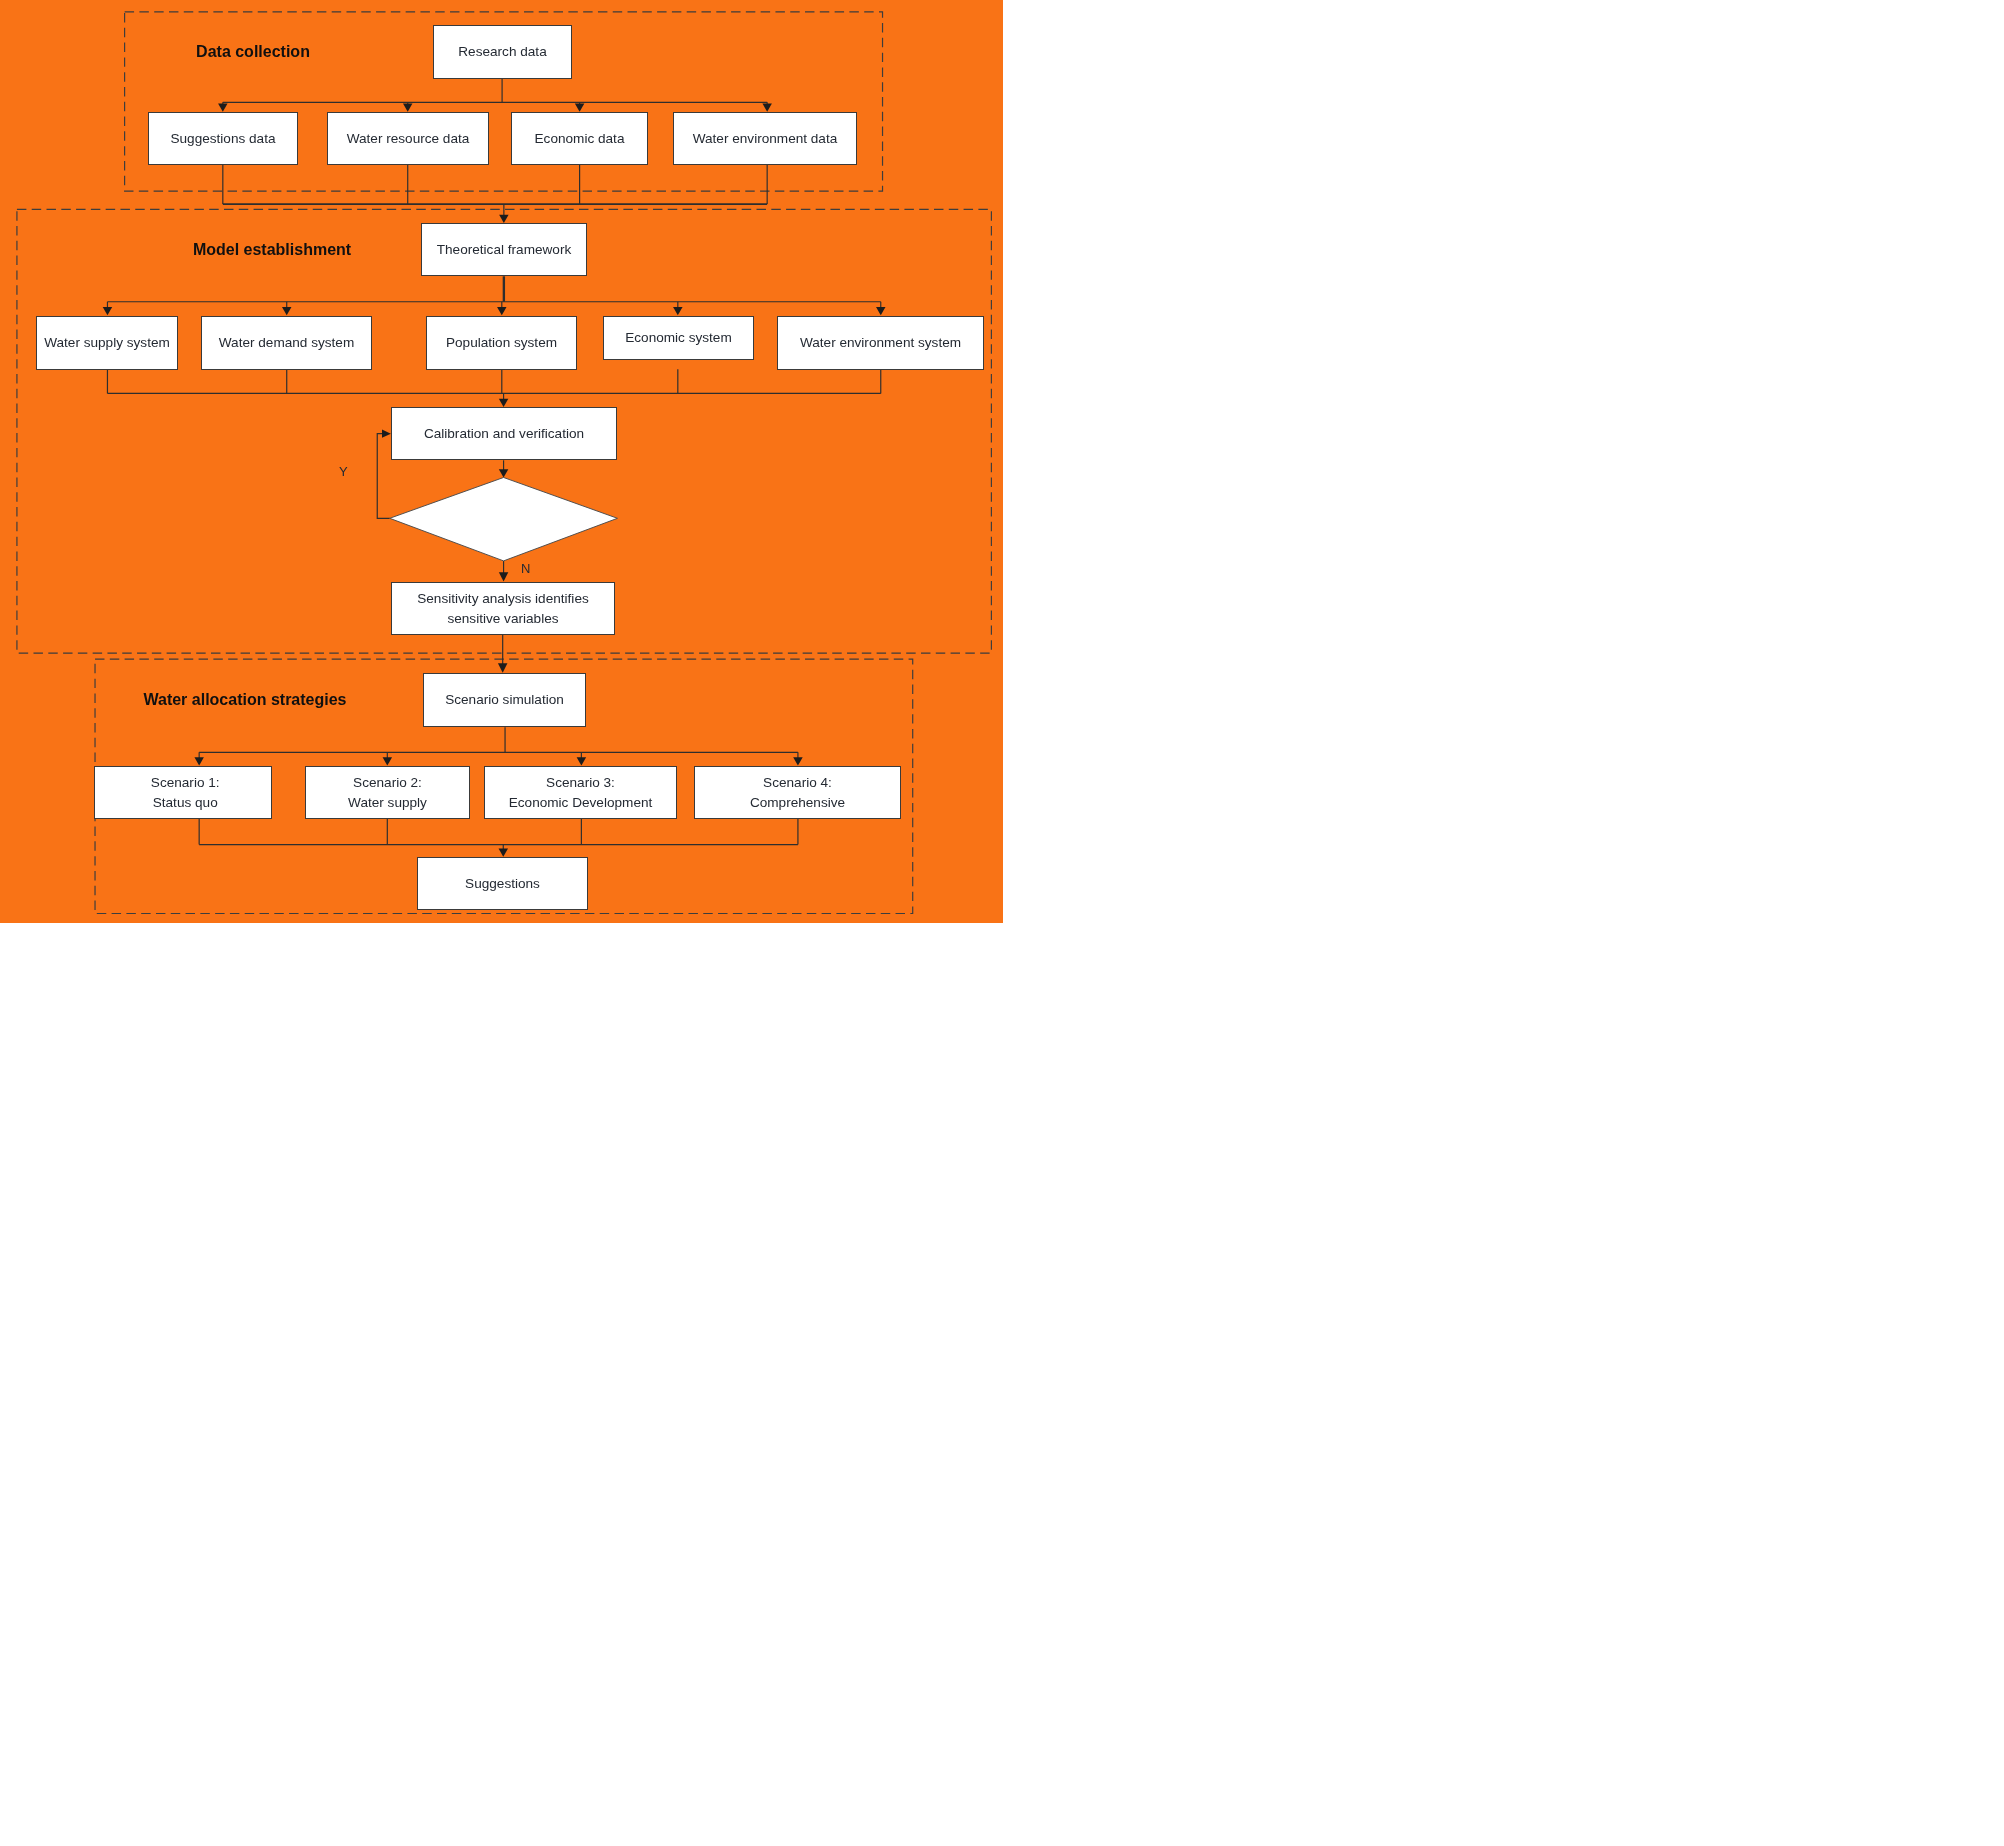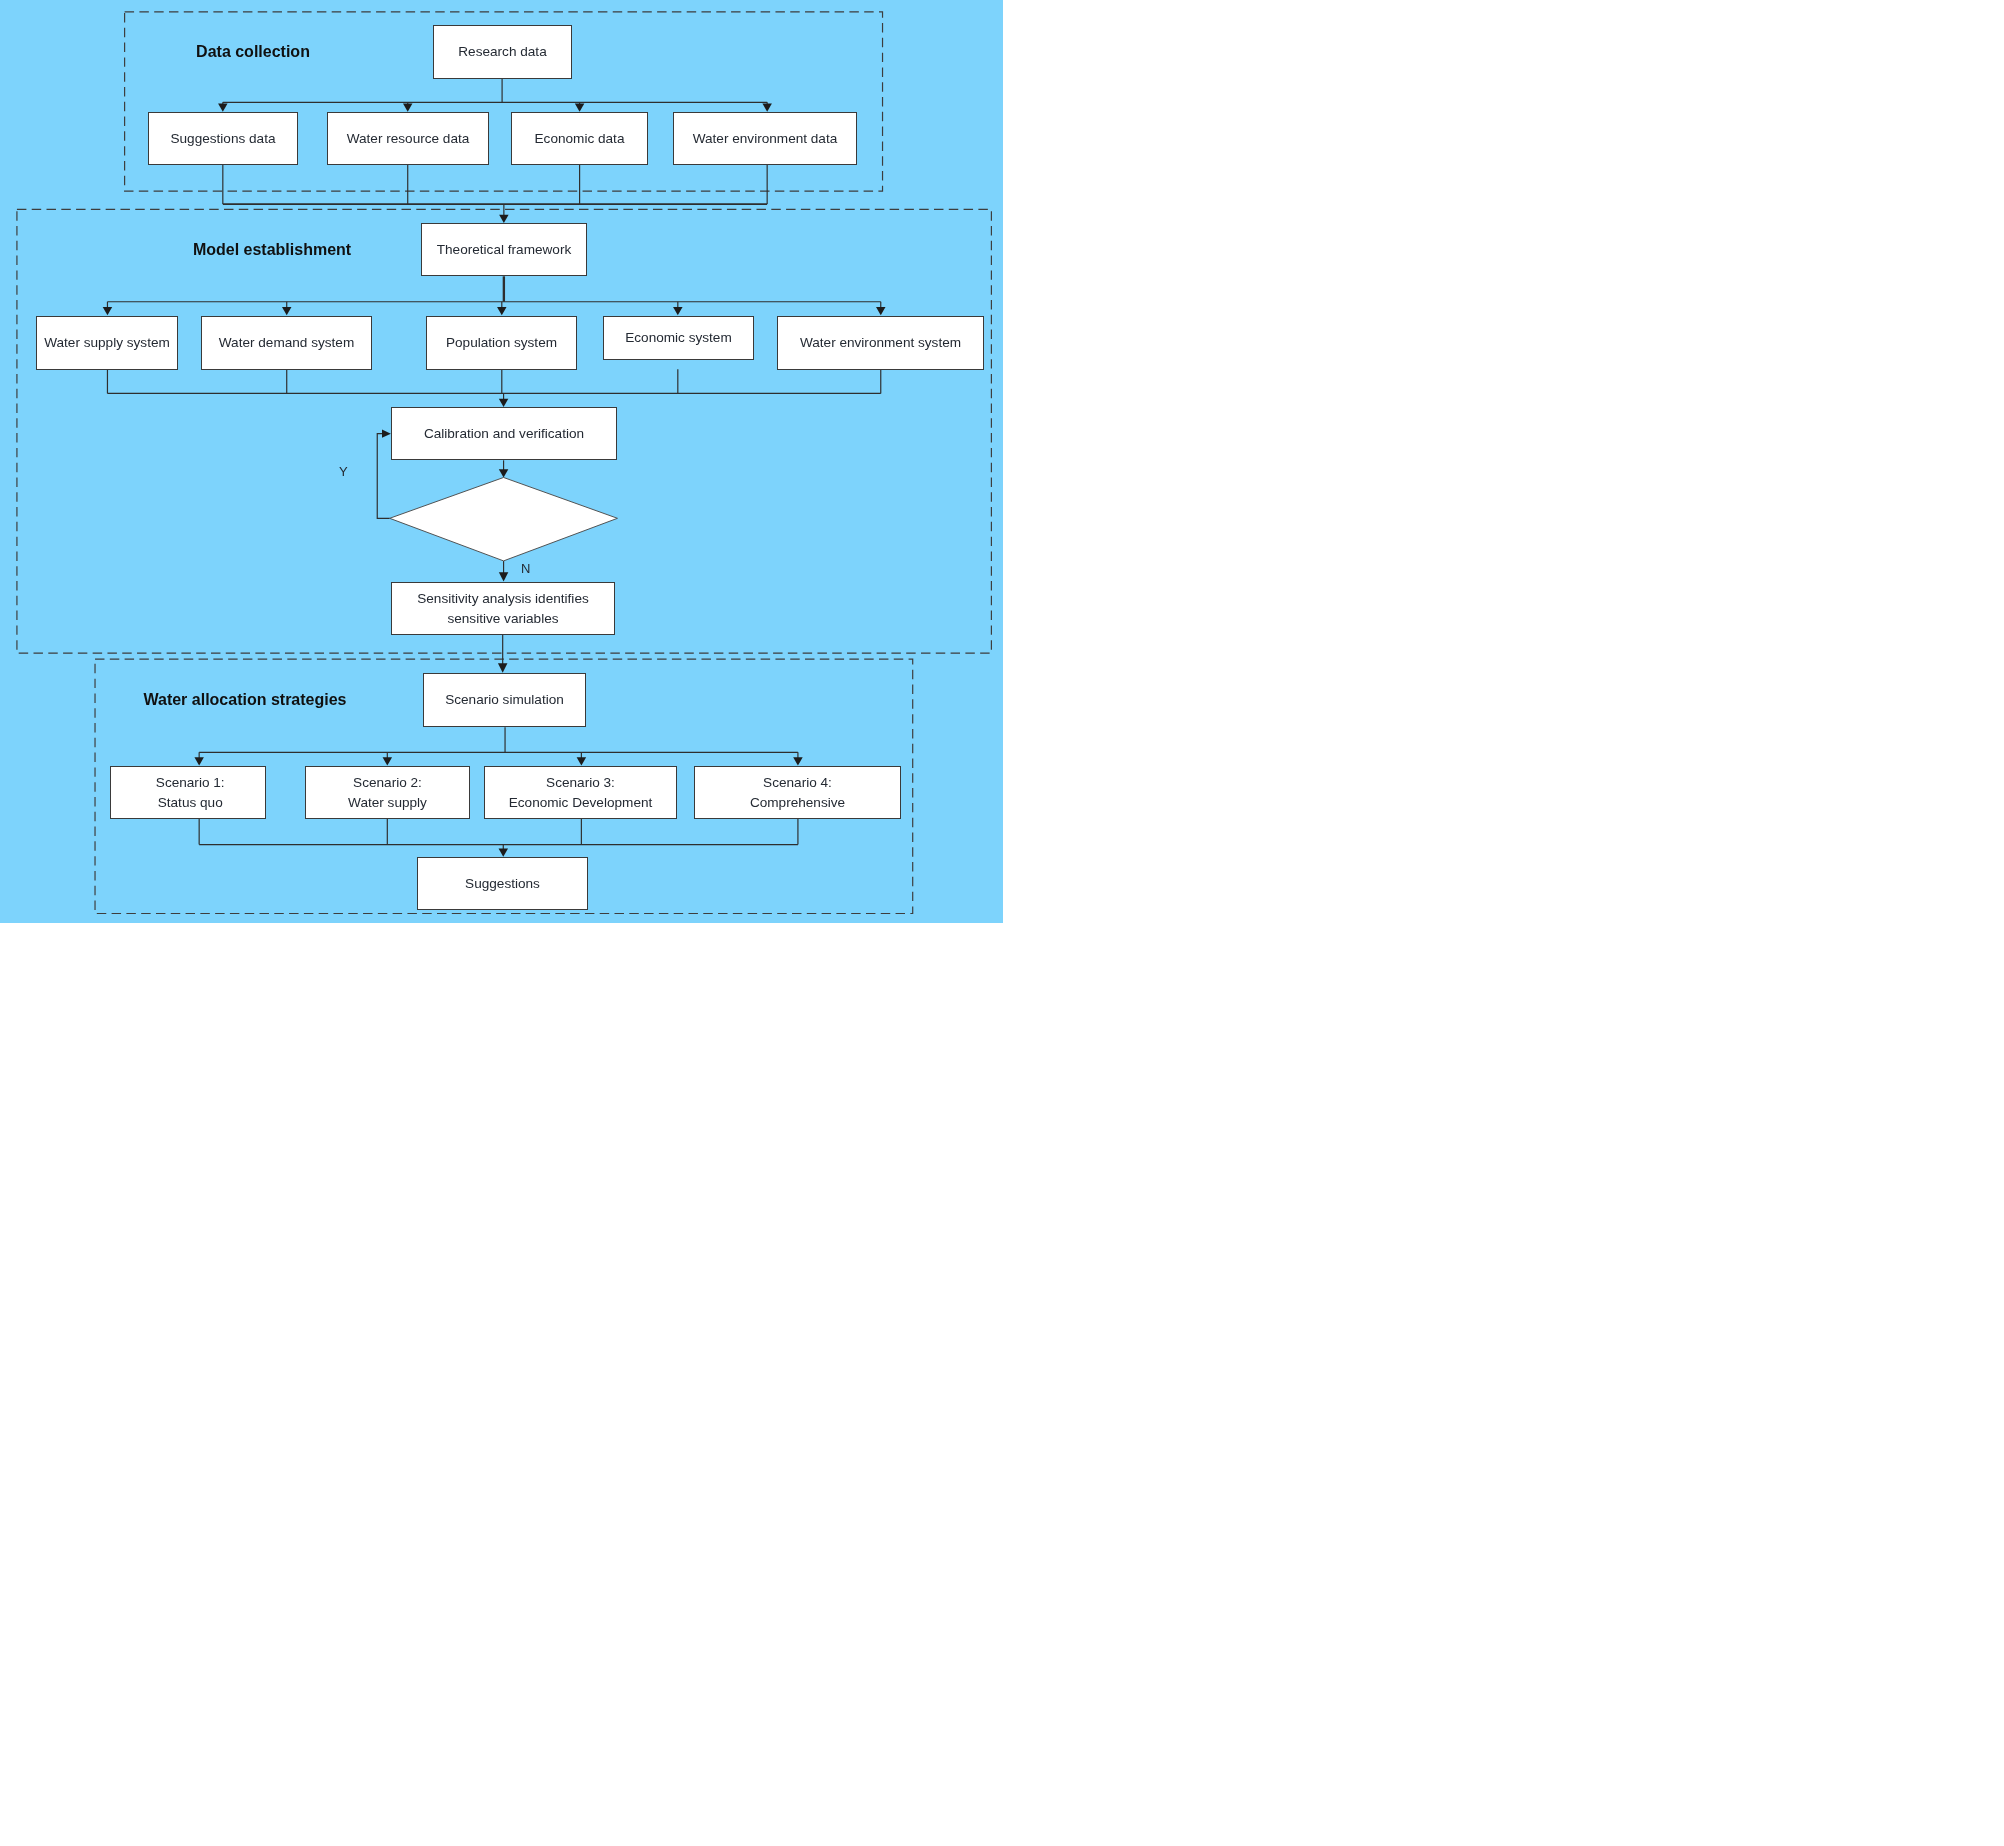--- a/index.html
+++ b/index.html
@@ -1,19 +1,19 @@
 <!DOCTYPE html>
 <html style="font-size:9.5px"><head>
 <meta charset="utf-8">
 <style>
   html,body{margin:0;padding:0;background:#ffffff;}
   .canvas{
     position:relative;
     width:1003px;height:923px;
-    background:#7dd3fc;
+    background:#f97316;
     font-family:"Liberation Sans", sans-serif;
     color:#242a33;
     overflow:hidden;
   }
   .wires{position:absolute;left:0;top:0;width:1003px;height:923px;z-index:0;}
   .node{
     position:absolute;
     box-sizing:border-box;
     background:#ffffff;
     border:1.2px solid #3a3a3a;
@@ -182,21 +182,21 @@
   <div class="edge-label" style="left:521px;top:561px;">N</div>
 
   <div class="node" style="left:391px;top:582px;width:224px;height:53px;">
     <span>Sensitivity analysis identifies</span>
     <span>sensitive variables</span>
   </div>
 
   <div class="node" style="left:423px;top:673px;width:163px;height:54px;">
     <span>Scenario simulation</span>
   </div>
-  <div class="node" style="left:110px;top:766px;width:156px;height:53px;padding-left:8px;">
+  <div class="node" style="left:94px;top:766px;width:178px;height:53px;padding-left:8px;">
     <span>Scenario 1:</span>
     <span>Status quo</span>
   </div>
   <div class="node" style="left:305px;top:766px;width:165px;height:53px;">
     <span>Scenario 2:</span>
     <span>Water supply</span>
   </div>
   <div class="node" style="left:484px;top:766px;width:193px;height:53px;">
     <span>Scenario 3:</span>
     <span>Economic Development</span>

